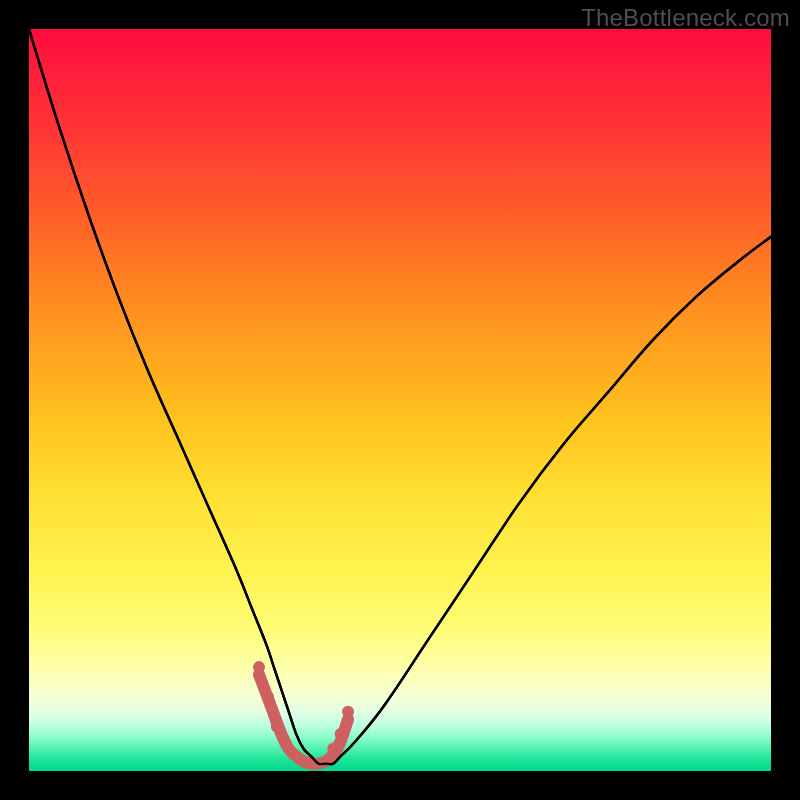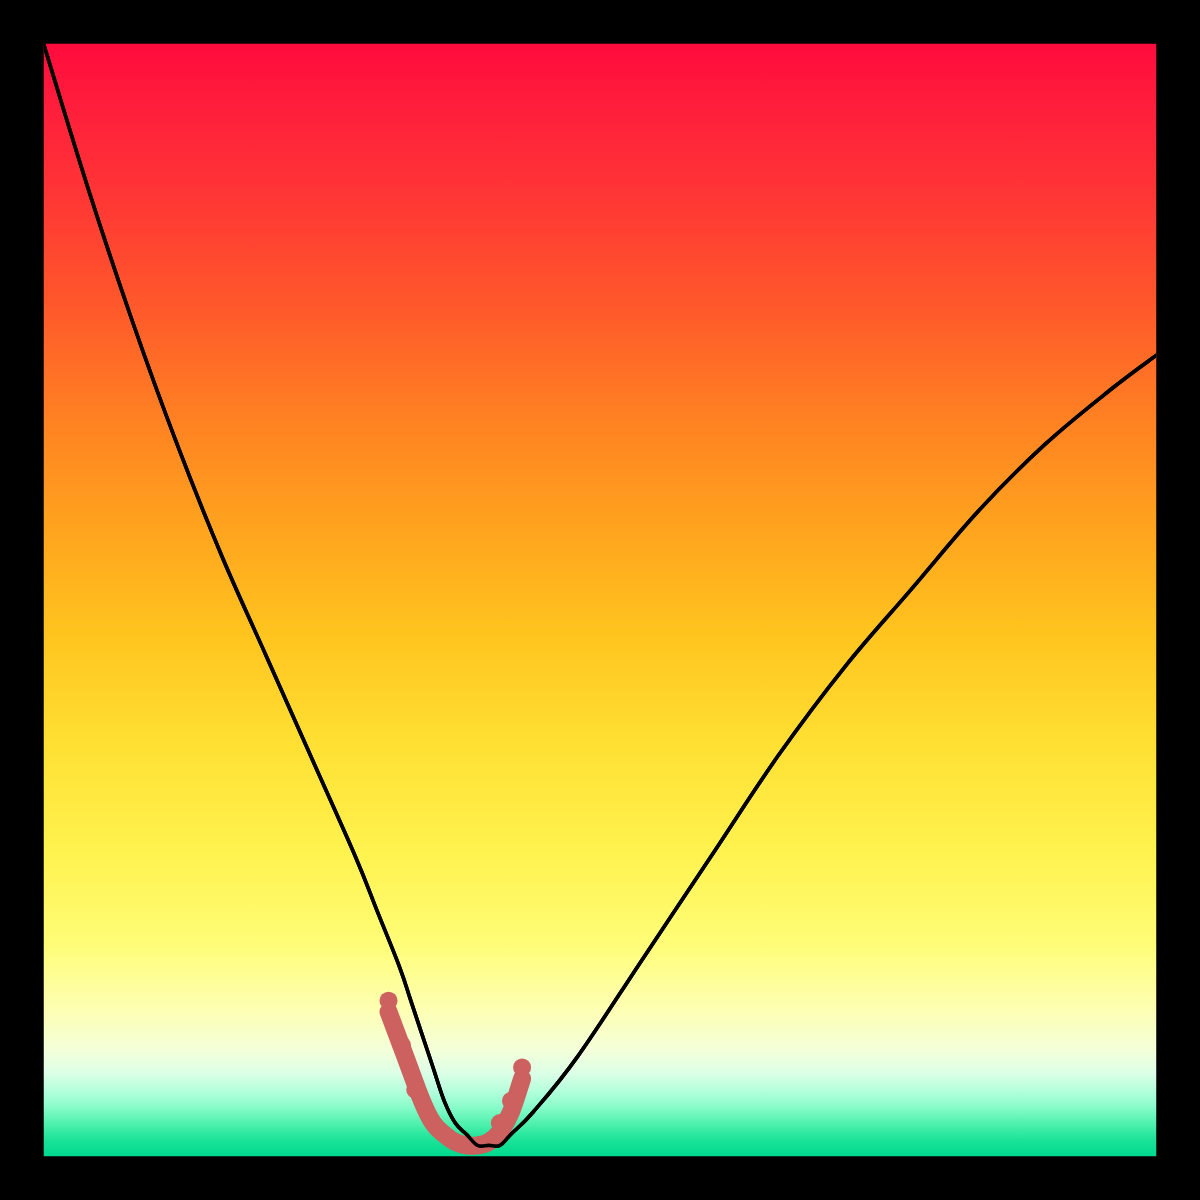--- a/index.html
+++ b/index.html
@@ -61,20 +61,21 @@
   }
   svg.overlay {
     position: absolute;
     inset: 0;
   }
 </style>
 </head>
 <body>
 
 <div class="frame">
+  <div class="watermark">TheBottleneck.com</div>
 
   <div class="plot-area">
     <div class="gradient-bg"></div>
     <svg class="overlay" viewBox="0 0 742 742" preserveAspectRatio="none">
       <path id="curve-path" fill="none" stroke="#000" stroke-width="2.4" stroke-linecap="round" stroke-linejoin="round" d="M 0 0 C 5.3424 17.362800000000007, 18.9952 63.070000000000036, 29.68 96.46000000000004 C 40.3648 129.85000000000002, 48.675200000000004 154.7812, 59.36 185.5 C 70.0448 216.2188, 78.3552 239.07240000000002, 89.03999999999999 267.12 C 99.72479999999999 295.1676, 108.0352 315.9436, 118.72 341.32 C 129.4048 366.6964, 137.7152 384.0592, 148.4 408.09999999999997 C 159.0848 432.14079999999996, 167.3952 450.8392, 178.07999999999998 474.88 C 188.76479999999998 498.9208, 199.74640000000002 522.9616, 207.76000000000002 541.66 C 215.77360000000002 560.3584, 217.2576 565.404, 222.6 578.76 C 227.9424 592.116, 233.4332 605.1752, 237.44 615.86 C 241.4468 626.5448, 242.18880000000001 630.1064, 244.86 638.12 C 247.5312 646.1336, 249.60880000000003 652.3664, 252.28000000000003 660.38 C 254.95120000000003 668.3936, 257.0288 674.6264, 259.7 682.64 C 262.3712 690.6536, 264.4488 698.222, 267.12 704.9 C 269.7912 711.578, 271.8688 715.7332, 274.54 719.74 C 277.2112 723.7468, 279.2888 724.4888, 281.96 727.16 C 284.6312 729.8312, 286.7088 733.2444, 289.38 734.58 C 292.0512 735.9156, 294.1288 734.58, 296.8 734.58 C 299.4712 734.58, 301.54879999999997 735.9156, 304.21999999999997 734.58 C 306.89119999999997 733.2444, 307.6332 731.1668, 311.64 727.16 C 315.6468 723.1532, 318.4664 721.6692, 326.48 712.32 C 334.4936 702.9708, 342.804 693.9184, 356.15999999999997 675.22 C 369.51599999999996 656.5216, 384.6528 632.4808, 400.68 608.44 C 416.7072 584.3992000000001, 429.1728 565.7008, 445.2 541.66 C 461.2272 517.6192, 473.69280000000003 497.5852, 489.72 474.88 C 505.7472 452.1748, 518.2128 435.554, 534.24 415.52 C 550.2672 395.486, 562.7328 382.2784, 578.76 363.58 C 594.7872 344.8816, 607.2528 329.00280000000004, 623.28 311.64000000000004 C 639.3072 294.27720000000005, 651.7728000000001 281.8116, 667.8000000000001 267.12 C 683.8272000000001 252.4284, 698.9639999999999 240.70480000000003, 712.3199999999999 230.02000000000004 C 725.6759999999999 219.33520000000004, 736.6576 211.7668, 742 207.76"></path>
       <path id="marker-path" fill="none" stroke="#cd6160" stroke-width="12" stroke-linecap="round" stroke-linejoin="round" d="M 230.02 645.54 C 232.0234 650.8824, 237.1432 664.5352, 241.15 675.22 C 245.1568 685.9048, 248.94100000000003 696.8864, 252.28000000000003 704.9 C 255.61900000000003 712.9136, 257.0288 715.7332, 259.7 719.74 C 262.3712 723.7468, 264.4488 724.8894799999999, 267.12 727.16 C 269.7912 729.43052, 271.8688 731.0184, 274.54 732.354 C 277.2112 733.6896, 279.2888 734.1793200000001, 281.96 734.58 C 284.6312 734.98068, 286.7088 734.98068, 289.38 734.58 C 292.0512 734.1793200000001, 294.1288 733.95672, 296.8 732.354 C 299.4712 730.7512800000001, 301.54879999999997 729.2821200000001, 304.21999999999997 725.676 C 306.89119999999997 722.06988, 308.9688 718.7308800000001, 311.64 712.32 C 314.3112 705.90912, 317.7244 694.0668, 319.06 690.06"></path>
       <g id="marker-dots">
           <circle cx="230.02" cy="638.12" r="6" fill="#cd6160"></circle>
           <circle cx="238.924" cy="667.8" r="6" fill="#cd6160"></circle>
           <circle cx="247.82799999999997" cy="697.48" r="6" fill="#cd6160"></circle>

